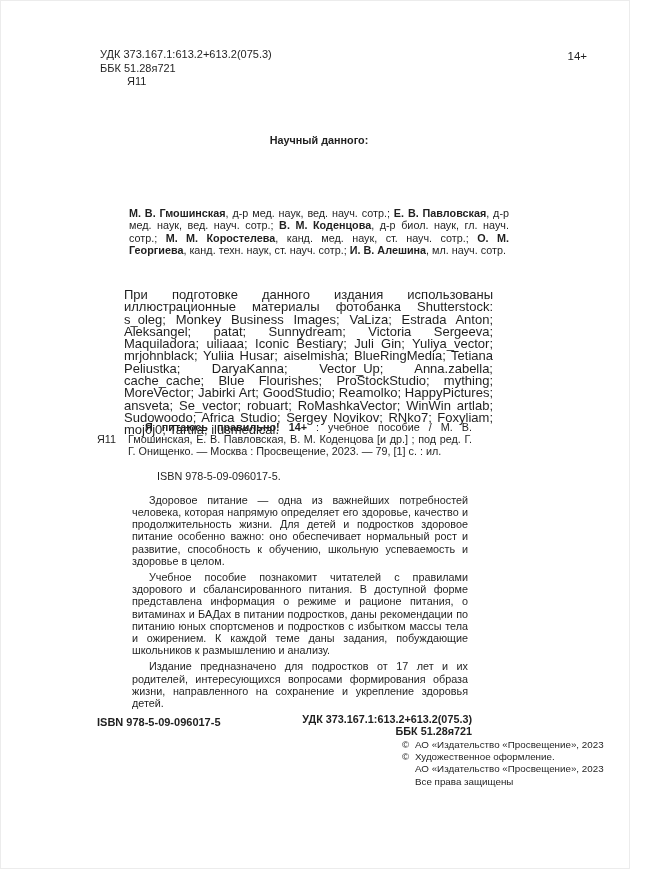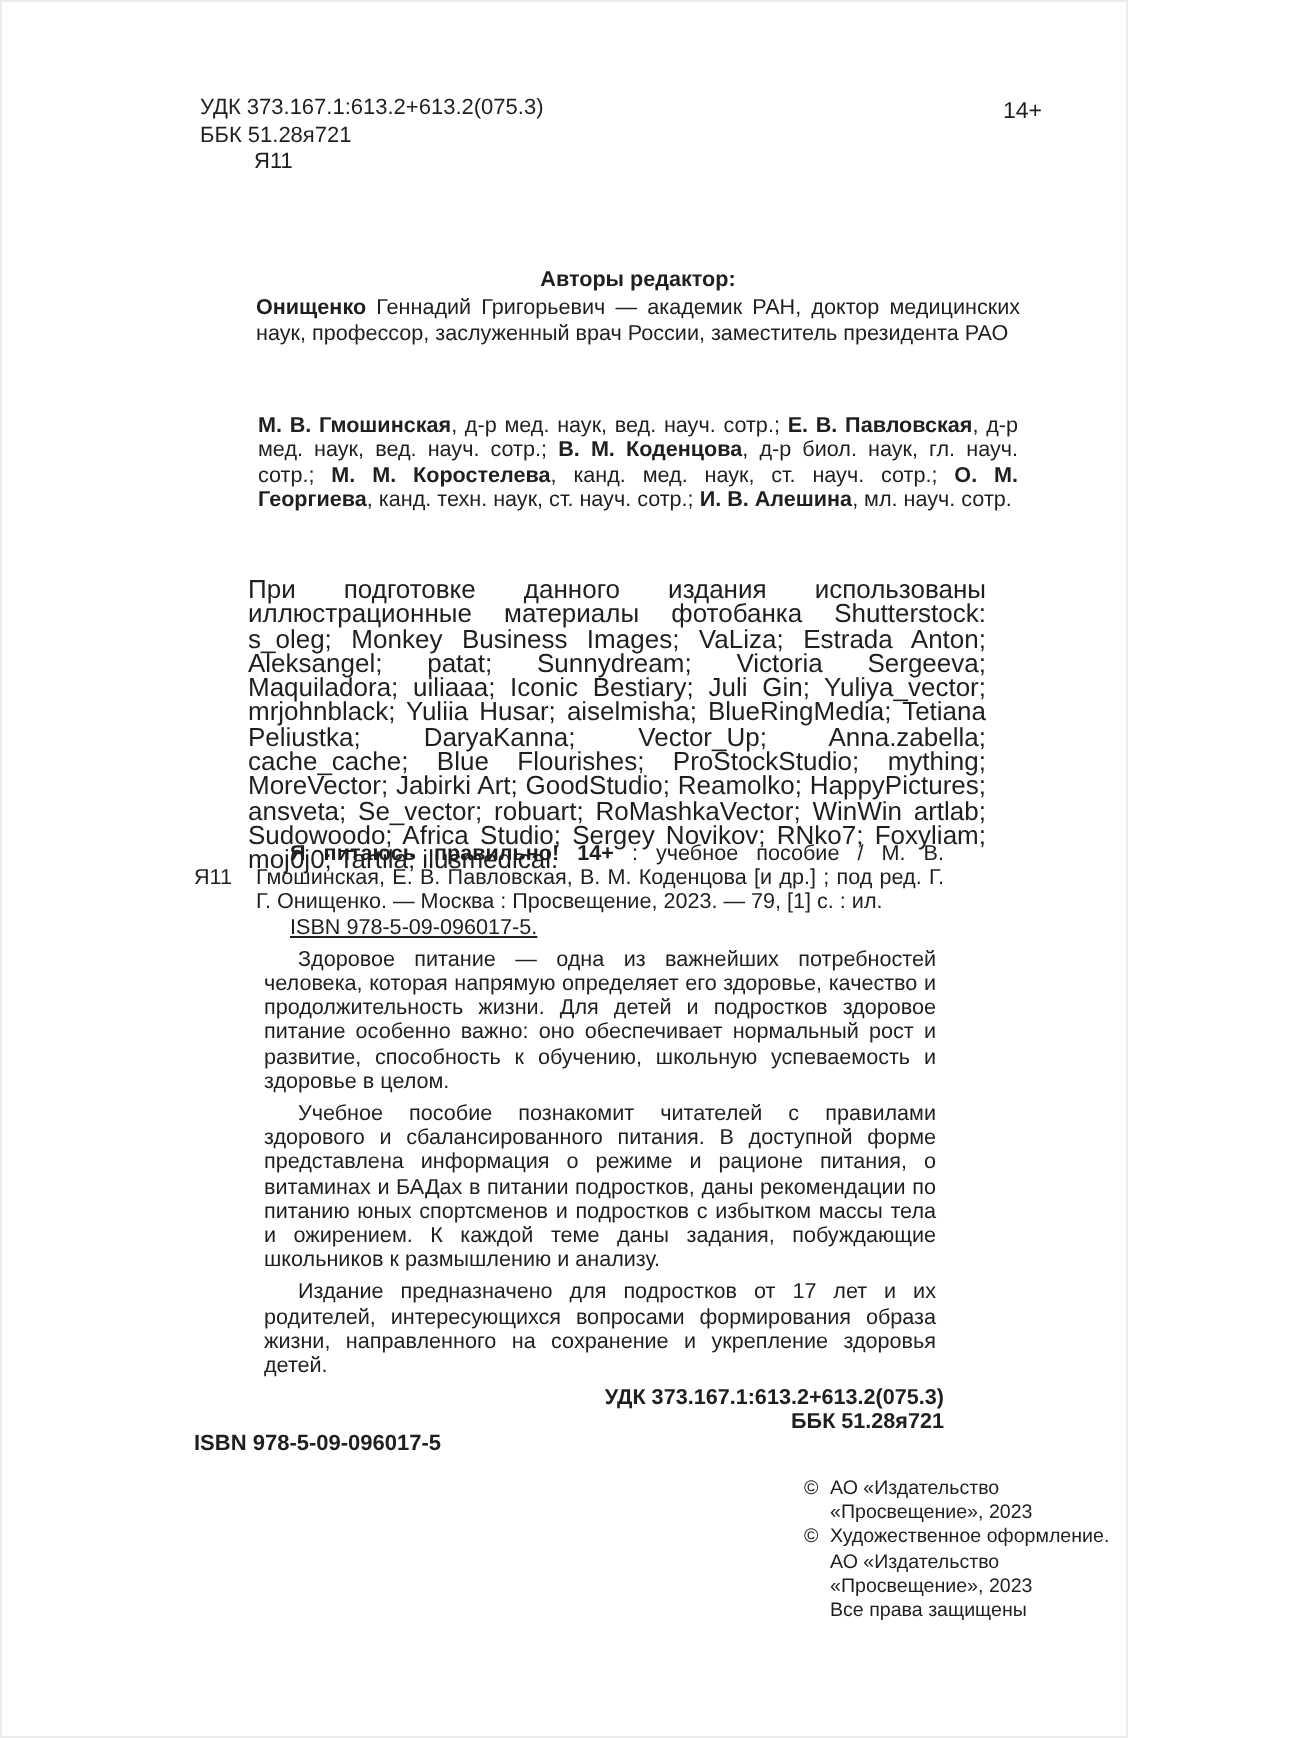--- a/index.html
+++ b/index.html
@@ -1,18 +1,18 @@
 <!DOCTYPE html>
 <html><head>
 <meta charset="utf-8">
 <style>
   html,body{margin:0;padding:0;background:#ffffff;}
   .page{
     position:relative;
-    width:564px;height:869px;
+    width:630px;height:869px;
     background:#ffffff;
     box-shadow:inset 0 0 0 1px #ececec;
     font-family:"Liberation Sans", sans-serif;
     color:#1f1f1f;
     overflow:hidden;
   }
   .b{font-weight:bold;}
   
   .top-codes{position:absolute;left:100px;top:48px;font-size:11px;line-height:13.5px;}
   .top-codes .code-ya{padding-left:27px;}
@@ -25,21 +25,21 @@
   
   .authors-block{position:absolute;left:128px;top:206px;width:382px;font-size:10.8px;line-height:12.4px;}
   .authors-heading{font-weight:bold;text-indent:17px;margin:0 0 2px 0;}
   .authors-para{text-align:justify;margin:1px;}
   
   .credits-block{position:absolute;left:124px;top:289px;width:369px;font-size:13px;line-height:12.3px;text-align:justify;}
   
   .card-block{position:absolute;left:128px;top:421px;width:344px;font-size:10.8px;line-height:12.2px;}
   .margin-code{position:absolute;left:-31px;top:12px;}
   .card-title{text-align:justify;text-indent:17px;margin:0;}
-  .card-isbn{padding-left:17px;margin:0;text-decoration:underline;}
+  .card-isbn{padding-left:17px;margin:12px;}
   .annotation p{text-align:justify;text-indent:17px;margin:4px;}
   .card-udk{font-weight:bold;text-align:right;margin:2px 0 0 0;}
   .card-bbk{font-weight:bold;text-align:right;margin:0;}
   
   .footer-isbn{position:absolute;left:97px;top:716px;font-size:11px;font-weight:bold;}
   .copyright-block{position:absolute;left:402px;top:739px;font-size:9.8px;line-height:12.2px;}
   .copyright-line{display:flex;}
   .copyright-line .sign{width:13px;flex:0 0 13px;}
 </style>
 </head>
@@ -48,23 +48,21 @@
 <div class="page">
 
   <div class="top-codes">
     <div>УДК 373.167.1:613.2+613.2(075.3)</div>
     <div>ББК 51.28я721</div>
     <div class="code-ya">Я11</div>
   </div>
   <div class="age-mark">14+</div>
 
   <div class="editor-block">
-    <p class="editor-heading">Авторы редактор:</p>
-    <p class="editor-para"><span class="b">Онищенко</span>
-<span>Геннадий Григорьевич — академик РАН, доктор медицинских наук, профессор, заслуженный врач России, заместитель президента РАО</span></p>
+    <p class="editor-heading">Научный данного:</p>
   </div>
 
   <div class="authors-block">
     <p class="authors-para"><span class="b">М. В. Гмошинская</span><span>, д-р мед. наук, вед. науч. сотр.; </span><span class="b">Е. В. Павловская</span><span>, д-р мед. наук, вед. науч. сотр.; </span><span class="b">В. М. Коденцова</span><span>, д-р биол. наук, гл. науч. сотр.; </span><span class="b">М. М. Коростелева</span><span>, канд. мед. наук, ст. науч. сотр.; </span><span class="b">О. М. Георгиева</span><span>, канд. техн. наук, ст. науч. сотр.; </span><span class="b">И. В. Алешина</span><span>, мл. науч. сотр.</span></p>
   </div>
 
   <div class="credits-block">При подготовке данного издания использованы иллюстрационные материалы фотобанка Shutterstock: s_oleg; Monkey Business Images; VaLiza; Estrada Anton; Aleksangel; patat; Sunnydream; Victoria Sergeeva; Maquiladora; uiliaaa; Iconic Bestiary; Juli Gin; Yuliya_vector; mrjohnblack; Yuliia Husar; aiselmisha; BlueRingMedia; Tetiana Peliustka; DaryaKanna; Vector_Up; Anna.zabella; cache_cache; Blue Flourishes; ProStockStudio; mything; MoreVector; Jabirki Art; GoodStudio; Reamolko; HappyPictures; ansveta; Se_vector; robuart; RoMashkaVector; WinWin artlab; Sudowoodo; Africa Studio; Sergey Novikov; RNko7; Foxyliam; moj0j0; Tartila; ilusmedical.</div>
 
   <div class="card-block">
     <div class="margin-code">Я11</div>

